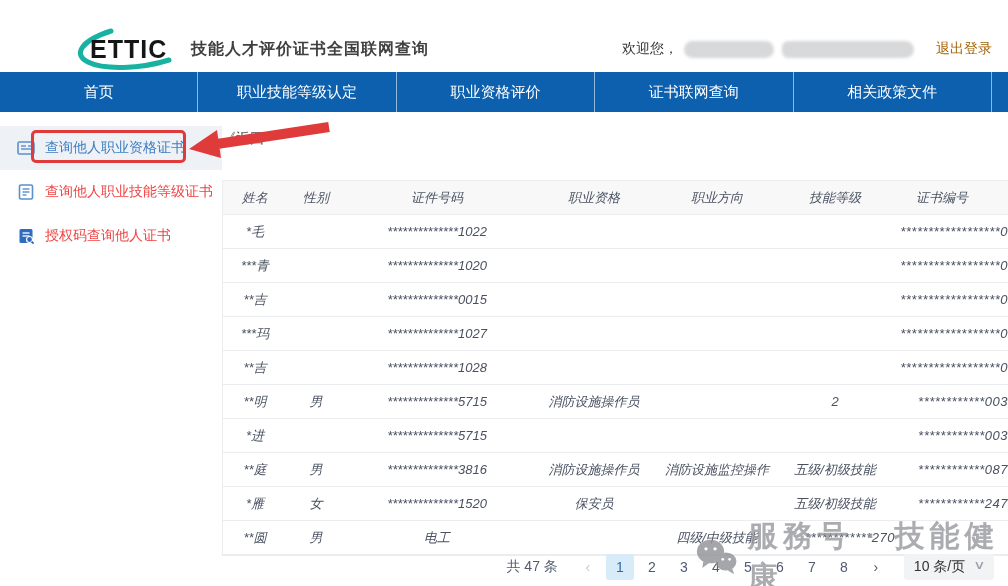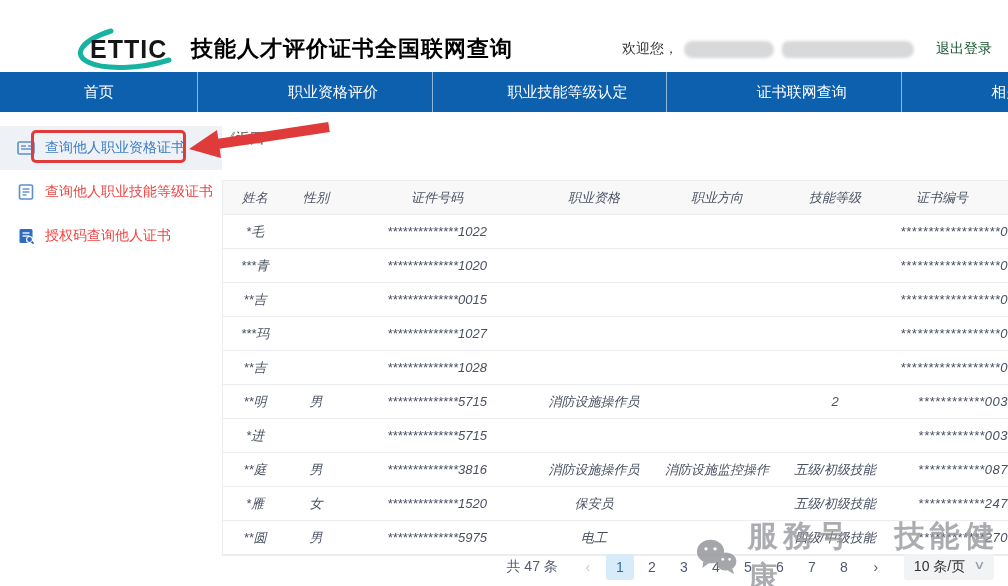--- a/index.html
+++ b/index.html
@@ -3,30 +3,30 @@
 <meta charset="utf-8">
 <style>
   * { margin:0; padding:0; box-sizing:border-box; }
   body { font-family:"Liberation Sans","DejaVu Sans",sans-serif; background:#888; }
   .page { position:relative; width:1008px; height:586px; background:#fff; overflow:hidden; margin:0 auto; }
 
   
   .topbar { position:absolute; top:16px; left:0; right:0; height:67px; background:#fff; border-bottom:1px solid #e7e7e7;margin-left:45px; }
   .brand { position:absolute; left:30px; top:11px; display:flex; align-items:center; }
   .logo-wrap { position:relative; width:100px; height:44px; }
-  .site-title { font-size:22px; font-weight:bold; color:#000000; margin-left:16px; letter-spacing:1px; }
+  .site-title { font-size:16px; font-weight:bold; color:#404040; margin-left:16px; letter-spacing:1px; }
   .welcome { position:absolute; right:16px; top:24px; display:flex; align-items:center; font-size:14px; color:#333;font-family:Liberation Serif, serif; }
   .welcome-text { margin-right:6px; }
   .pill { height:17px; background:#d7d8da; border-radius:9px; filter:blur(1.5px); margin-right:8px; }
   .pill.p1 { width:90px; }
   .pill.p2 { width:132px; border-top-right-radius:12px; border-bottom-right-radius:12px; }
-  .logout { color:#14532d; margin-left:14px; cursor:pointer; }
-
-  
-  .nav { position:absolute; top:72px; left:0; width:100%; height:40px; background:#0d60ae; display:flex;gap:36px; }
+  .logout { color:#a16207; margin-left:14px; cursor:pointer; }
+
+  
+  .nav { position:absolute; top:72px; left:0; width:100%; height:40px; background:#0d60ae; display:flex; }
   .nav-item { width:198.4px; flex:0 0 auto; display:flex; align-items:center; justify-content:center;
               color:#fff; font-size:15px; border-right:1px solid rgba(255,255,255,.55); cursor:pointer; }
   .nav-item.stub { flex:1 1 auto; border-right:none; }
 
   
   .sidebar { position:absolute; top:112px; left:0; width:236px; bottom:0; background:#fff; border-right:1px solid #e9eaec; padding-top:14px; }
   .side-item { display:flex; align-items:center; height:44px; padding-left:17px; font-size:14px; color:#ef4444; cursor:pointer; }
   .side-item .s-icon { width:18px; height:16px; margin-right:10px; flex:0 0 auto; }
   .side-item.active { background:#eef1f6; color:#3c7dc1; }
 
@@ -80,22 +80,22 @@
     <div class="welcome">
       <span class="welcome-text">欢迎您，</span>
       <span class="pill p1"></span>
       <span class="pill p2"></span>
       <span class="logout">退出登录</span>
     </div>
   </div>
 
   <div class="nav">
     <div class="nav-item">首页</div>
+    <div class="nav-item">职业技能等级认定</div>
     <div class="nav-item">职业资格评价</div>
-    <div class="nav-item">职业技能等级认定</div>
     <div class="nav-item">证书联网查询</div>
     <div class="nav-item">相关政策文件</div>
     <div class="nav-item stub"></div>
   </div>
 
   <div class="sidebar">
     <div class="side-item active">
       <svg class="s-icon" viewBox="0 0 18 16">
         <rect x="1" y="2" width="16" height="12" rx="1.5" fill="none" stroke="#5b8fd0" stroke-width="1.6"></rect>
         <line x1="4" y1="6" x2="9" y2="6" stroke="#5b8fd0" stroke-width="1.4"></line>
@@ -222,21 +222,20 @@
         <div class="cell">女</div>
         <div class="cell">**************1520</div>
         <div class="cell">保安员</div>
         <div class="cell"></div>
         <div class="cell">五级/初级技能</div>
         <div class="cell c-cert">************247</div>
       </div>
       <div class="t-row">
         <div class="cell">**圆</div>
         <div class="cell">男</div>
-        <div class="cell">**************5975</div>
         <div class="cell">电工</div>
         <div class="cell"></div>
         <div class="cell">四级/中级技能</div>
         <div class="cell c-cert">************270</div>
       </div>
     </div>
 
     <div class="pager">
       <span class="total">共 47 条</span>
       <span class="pg prev">‹</span>

